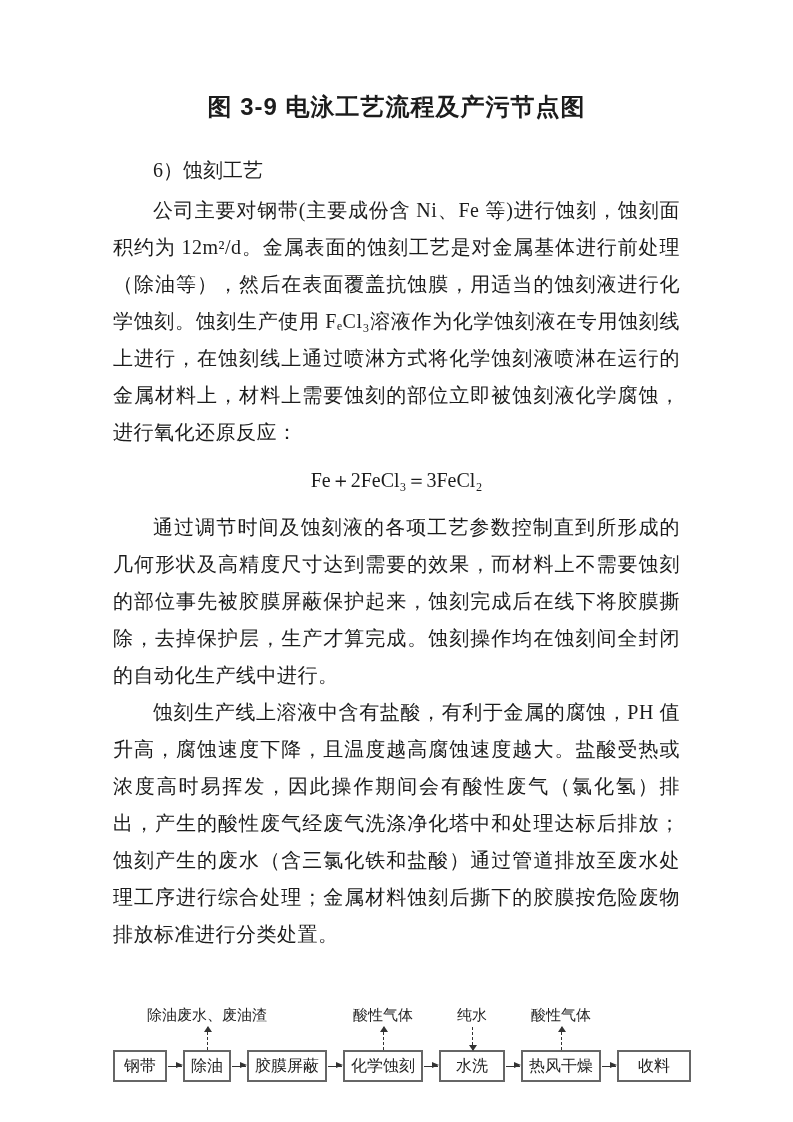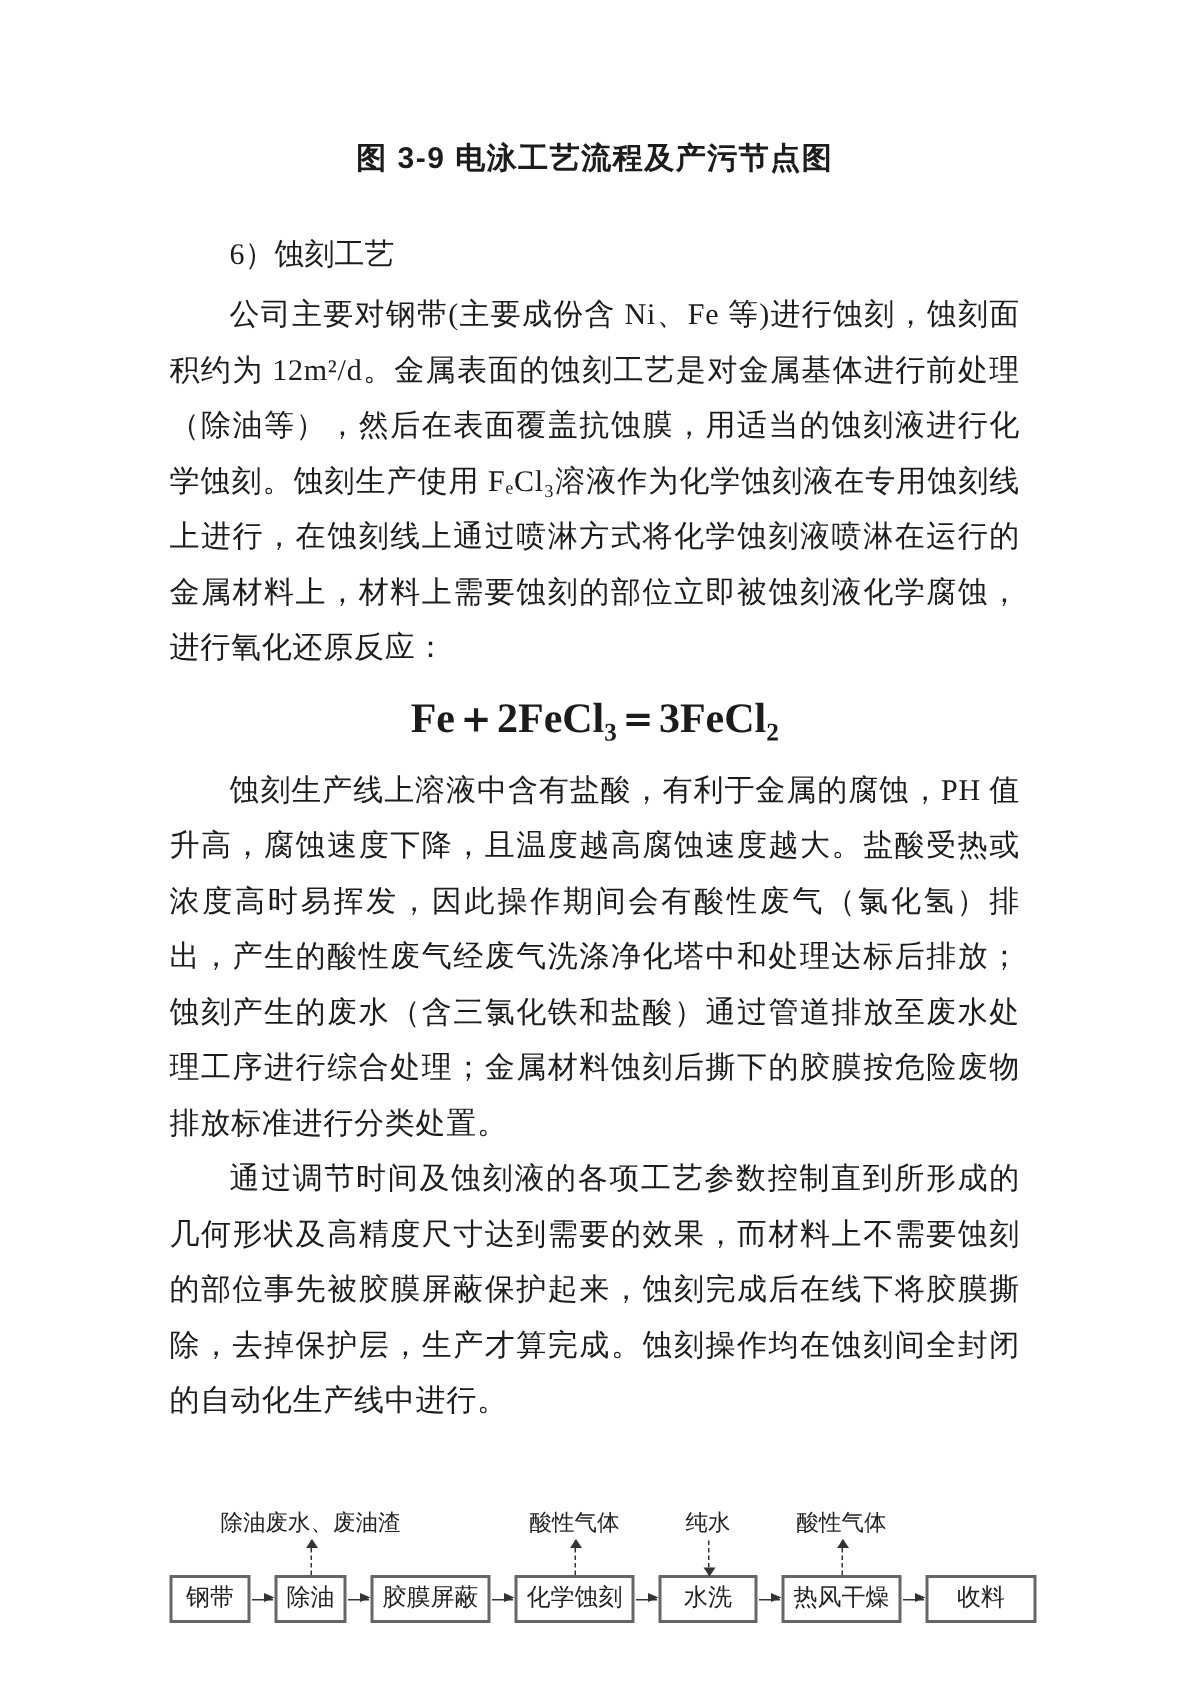--- a/index.html
+++ b/index.html
@@ -11,21 +11,21 @@
     overflow: hidden;
   }
   .page {
     width: 793px; height: 1122px;
     padding: 93px 113px 0 113px;
     position: relative;
   }
   .fig-caption {
     text-align: center;
     font-weight: bold;
-    font-size: 20px;
+    font-size: 24px;
     line-height: 27px;
     letter-spacing: 1px;
     margin-bottom: 36px;
     font-family: "Liberation Sans", "DejaVu Sans", sans-serif;
   }
   .section-heading {
     font-size: 20px;
     line-height: 28px;
     padding-left: 40px;
     margin-bottom: 8px;
@@ -33,22 +33,22 @@
   .para {
     font-size: 20px;
     line-height: 37px;
     text-align: justify;
     text-indent: 2em;
     letter-spacing: 0.5px;
   }
   .equations { margin: 16px 0 10px 0; }
   .equation {
     text-align: center;
-    font-weight: bold;
-    font-size: 28px;
+    font-weight: normal;
+    font-size: 20px;
     line-height: 26px;
     margin: 16px 0;
     font-family: "Liberation Serif", "DejaVu Serif", serif;
   }
   
   .flow {
     margin-top: 50px;
     padding: 47px 0 40px 0;
     display: flex;
     align-items: center;
@@ -131,23 +131,23 @@
   <div class="fig-caption">图 3-9  电泳工艺流程及产污节点图</div>
 
   <div class="section-heading">6）蚀刻工艺</div>
 
   <p class="para">公司主要对钢带(主要成份含 Ni、Fe 等)进行蚀刻，蚀刻面积约为 12m²/d。金属表面的蚀刻工艺是对金属基体进行前处理（除油等），然后在表面覆盖抗蚀膜，用适当的蚀刻液进行化学蚀刻。蚀刻生产使用 FₑCl₃溶液作为化学蚀刻液在专用蚀刻线上进行，在蚀刻线上通过喷淋方式将化学蚀刻液喷淋在运行的金属材料上，材料上需要蚀刻的部位立即被蚀刻液化学腐蚀，进行氧化还原反应：</p>
 
   <div class="equations">
     <div class="equation">Fe＋2FeCl₃＝3FeCl₂</div>
   </div>
 
+  <p class="para">通过调节时间及蚀刻液的各项工艺参数控制直到所形成的几何形状及高精度尺寸达到需要的效果，而材料上不需要蚀刻的部位事先被胶膜屏蔽保护起来，蚀刻完成后在线下将胶膜撕除，去掉保护层，生产才算完成。蚀刻操作均在蚀刻间全封闭的自动化生产线中进行。</p>
+
   <p class="para">蚀刻生产线上溶液中含有盐酸，有利于金属的腐蚀，PH 值升高，腐蚀速度下降，且温度越高腐蚀速度越大。盐酸受热或浓度高时易挥发，因此操作期间会有酸性废气（氯化氢）排出，产生的酸性废气经废气洗涤净化塔中和处理达标后排放；蚀刻产生的废水（含三氯化铁和盐酸）通过管道排放至废水处理工序进行综合处理；金属材料蚀刻后撕下的胶膜按危险废物排放标准进行分类处置。</p>
-
-  <p class="para">通过调节时间及蚀刻液的各项工艺参数控制直到所形成的几何形状及高精度尺寸达到需要的效果，而材料上不需要蚀刻的部位事先被胶膜屏蔽保护起来，蚀刻完成后在线下将胶膜撕除，去掉保护层，生产才算完成。蚀刻操作均在蚀刻间全封闭的自动化生产线中进行。</p>
 
   <div class="flow">
 
     <div class="stage">
       <div class="fbox">钢带</div>
     </div>
 
     <div class="harrow"></div>
 
     <div class="stage">

